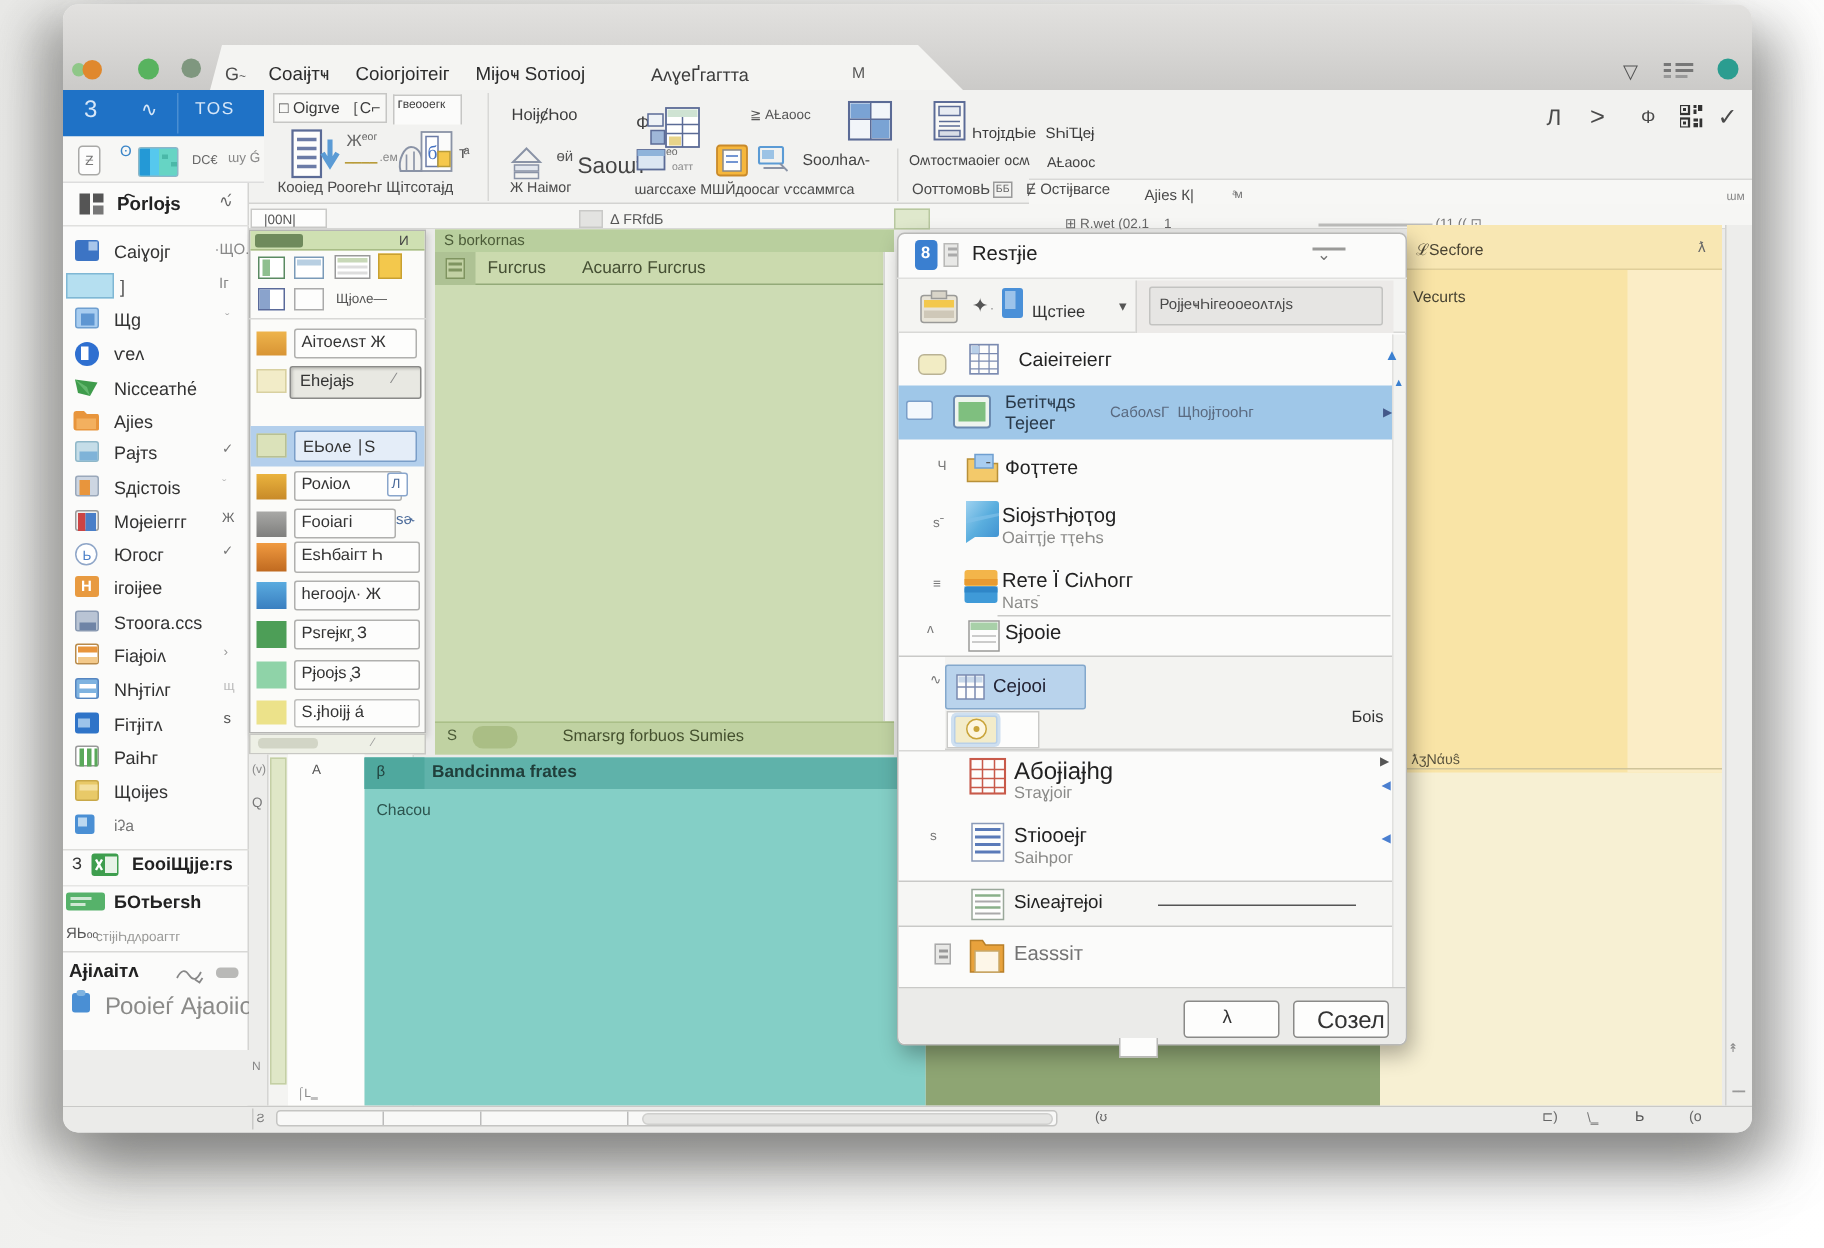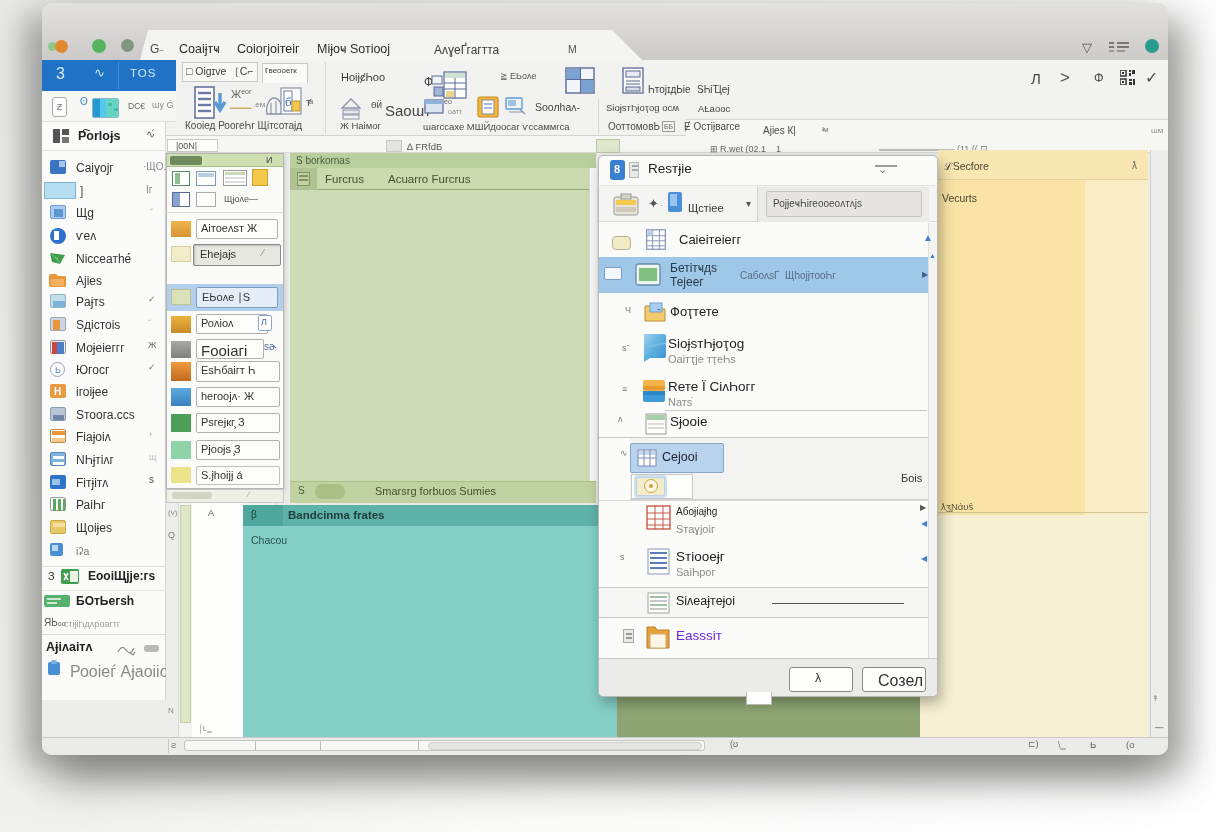--- a/index.html
+++ b/index.html
@@ -77,21 +77,21 @@
     <rect x="20" y="2" width="22" height="26" fill="#fff" stroke="#5b6b96" stroke-width="1.2"></rect>
     <rect x="21" y="3" width="20" height="5" fill="#cfe3d3"></rect>
     <line x1="20" y1="13" x2="42" y2="13" stroke="#5b6b96"></line>
       <line x1="20" y1="19" x2="42" y2="19" stroke="#5b6b96"></line>
     <line x1="31" y1="8" x2="31" y2="28" stroke="#5b6b96"></line>
     <rect x="22" y="21" width="8" height="6" fill="#e8d48a"></rect>
     <text x="0" y="16" font-size="12" fill="#444" font-family="Liberation Sans">Ф</text>
     <rect x="8" y="6" width="10" height="8" fill="#eef2f6" stroke="#5b6b96"></rect>
     <rect x="10" y="17" width="9" height="9" fill="#9fb7d8" stroke="#5b6b96"></rect>
   </svg>
-  <div class="txt" style="left:500px;top:71px;font-size:9px;color:#555">≧ ЕЬоʌе</div>
+  <div class="txt" style="left:500px;top:71px;font-size:9px;color:#555">≧ АȽаоос</div>
 
   <svg class="abs" style="left:565px;top:67px" width="30" height="28" viewBox="0 0 30 28">
     <rect x="1" y="1" width="28" height="25" fill="#f2f5f9" stroke="#5b6b96" stroke-width="1.4"></rect>
     <rect x="2" y="2" width="13" height="10" fill="#7aa3d4"></rect>
     <rect x="16" y="13" width="12" height="12" fill="#7aa3d4"></rect>
     <line x1="1" y1="12.5" x2="29" y2="12.5" stroke="#5b6b96"></line>
     <line x1="15.5" y1="1" x2="15.5" y2="26" stroke="#5b6b96"></line>
   </svg>
 
   <svg class="abs" style="left:622px;top:67px" width="22" height="28" viewBox="0 0 22 28">
@@ -154,21 +154,21 @@
     <rect x="1" y="1" width="16" height="11" rx="1" fill="none" stroke="#5b9bd5" stroke-width="1.4"></rect>
     <rect x="3" y="3" width="8" height="6" fill="#9cc3e5"></rect>
     <path d="M4 15 L18 15 M15 12 L20 17" stroke="#8a93a6" stroke-width="1.2" fill="none"></path>
   </svg>
   <div class="txt" style="left:535px;top:101px;font-size:10.5px;color:#444">Sоолһаʌ-</div>
   <div class="txt" style="left:423px;top:121px;font-size:9.5px;color:#4a4a4a">ɯагссахе МШЙдоосаг ѵссаммгса</div>
   <div class="txt" style="left:340px;top:120px;font-size:9.5px;color:#4a4a4a">Ж Наімог</div>
   <div class="abs" style="left:598px;top:99px;width:1px;height:35px;background:#d8d8d6"></div>
   <div class="abs" style="left:686px;top:119px;width:482px;height:17px;background:#f7f7f5;border-top:1px solid #d8d8d6"></div>
 
-  <div class="txt" style="left:606px;top:102px;font-size:9.5px;color:#444">SіоɉѕтҺɉоҭоg осʍ</div>
+  <div class="txt" style="left:606px;top:102px;font-size:9.5px;color:#444">Оʍтостмаоіег осʍ</div>
   <div class="txt" style="left:698px;top:103px;font-size:9.5px;color:#444">АȽаоос</div>
   <div class="txt" style="left:608px;top:121px;font-size:10px;color:#4a4a4a">ОоттомовЬ</div>
   <div class="abs" style="left:662px;top:121px;width:13px;height:11px;border:1px solid #999;font-size:7px;color:#666;text-align:center;line-height:10px">ББ</div>
   <div class="txt" style="left:684px;top:121px;font-size:10px;color:#4a4a4a">Ɇ Остіɉвагсе</div>
   <div class="txt" style="left:763px;top:125px;font-size:10px;color:#4a4a4a">Aјіеs К|</div>
   <div class="txt" style="left:823px;top:125px;font-size:8px;color:#777">ͣм</div>
 
   <div class="txt" style="left:1031px;top:70px;font-size:15px;color:#4a4a4a">Л</div>
   <div class="txt" style="left:1060px;top:68px;font-size:17px;color:#4a4a4a">&gt;</div>
   <div class="txt" style="left:1094px;top:71px;font-size:12px;color:#4a4a4a">Φ</div>
@@ -367,21 +367,21 @@
   <div class="txt" style="left:202px;top:291px;font-size:11px;color:#333">ЕЬоʌе ∣S</div>
 
   <div class="abs" style="left:171px;top:316px;width:20px;height:17px;background:linear-gradient(180deg,#eab33e,#c88a28)"></div>
   <div class="abs" style="left:196px;top:314px;width:72px;height:20px;background:#fdfdfc;border:1px solid #b0b0ae;border-radius:2px"></div>
   <div class="txt" style="left:201px;top:317px;font-size:11px;color:#333">Роʌіоʌ</div>
   <div class="abs" style="left:258px;top:315px;width:14px;height:16px;background:#fff;border:1px solid #8aa6cc;border-radius:2px"></div>
   <div class="txt" style="left:261px;top:317px;font-size:9px;color:#4a6a9a">Л</div>
 
   <div class="abs" style="left:171px;top:341px;width:20px;height:17px;background:linear-gradient(180deg,#a8a8a6,#7f7f7d)"></div>
   <div class="abs" style="left:196px;top:339px;width:68px;height:20px;background:#fdfdfc;border:1px solid #b0b0ae;border-radius:2px"></div>
-  <div class="txt" style="left:201px;top:342px;font-size:15px;color:#333">Fооіагі</div>
+  <div class="txt" style="left:201px;top:342px;font-size:11px;color:#333">Fооіагі</div>
   <div class="txt" style="left:264px;top:341px;font-size:10px;color:#4a6a9a">ѕɚ</div>
 
   <div class="abs" style="left:171px;top:362px;width:20px;height:19px;background:linear-gradient(180deg,#f09a40,#c06a20)"></div>
   <div class="abs" style="left:196px;top:361px;width:84px;height:21px;background:#fdfdfc;border:1px solid #b0b0ae;border-radius:2px"></div>
   <div class="txt" style="left:201px;top:364px;font-size:11px;color:#333">ЕѕҺбаігт Һ</div>
 
   <div class="abs" style="left:171px;top:388px;width:20px;height:18px;background:linear-gradient(180deg,#5aabdf,#3a7fc0)"></div>
   <div class="abs" style="left:196px;top:387px;width:84px;height:20px;background:#fdfdfc;border:1px solid #b0b0ae;border-radius:2px"></div>
   <div class="txt" style="left:201px;top:390px;font-size:11px;color:#333">һегоојʌ· Ж</div>
 
@@ -590,21 +590,21 @@
 <div class="abs" style="left:599px;top:500px;width:330px;height:1px;background:#d8d8d6"></div>
 
 <svg class="abs" style="left:645px;top:504px" width="27" height="27" viewBox="0 0 27 27">
   <rect x="2" y="2" width="23" height="23" fill="#fdfdfc" stroke="#c85a4a" stroke-width="1.4"></rect>
   <line x1="2" y1="9" x2="25" y2="9" stroke="#c85a4a"></line>
       <line x1="2" y1="15" x2="25" y2="15" stroke="#c85a4a"></line>
       <line x1="2" y1="21" x2="25" y2="21" stroke="#c85a4a"></line>
   <line x1="10" y1="2" x2="10" y2="25" stroke="#c85a4a"></line>
       <line x1="18" y1="2" x2="18" y2="25" stroke="#c85a4a"></line>
 </svg>
-<div class="txt" style="left:676px;top:506px;font-size:10px;color:#222">Абоɉіаɉһg</div>
+<div class="txt" style="left:676px;top:506px;font-size:16px;color:#222">Абоɉіаɉһg</div>
 <div class="txt" style="left:676px;top:523px;font-size:11px;color:#8a8a88">Ѕтаɣјоіг</div>
 <div class="txt" style="left:920px;top:503px;font-size:8px;color:#555">▶</div>
 <div class="txt" style="left:921px;top:519px;font-size:8px;color:#4a7fd0">◀</div>
 
 <div class="txt" style="left:620px;top:552px;font-size:9px;color:#777">ѕ</div>
 <svg class="abs" style="left:645px;top:547px" width="27" height="29" viewBox="0 0 27 29">
   <rect x="3" y="2" width="21" height="25" fill="#fdfdfc" stroke="#8a9ab8"></rect>
   <line x1="5" y1="6" x2="22" y2="6" stroke="#5a7ab8" stroke-width="2"></line>
   <line x1="5" y1="11" x2="22" y2="11" stroke="#5a7ab8" stroke-width="2"></line>
   <line x1="5" y1="16" x2="22" y2="16" stroke="#5a7ab8" stroke-width="2"></line>
@@ -628,21 +628,21 @@
 <div class="abs" style="left:599px;top:617px;width:330px;height:1px;background:#c9c9c7"></div>
 
 <div class="abs" style="left:623px;top:629px;width:11px;height:14px;background:#e8e8e6;border:1px solid #aaa">
       <span style="position:absolute;left:2px;top:3px;width:6px;height:1.5px;background:#999"></span>
       <span style="position:absolute;left:2px;top:7px;width:6px;height:1.5px;background:#999"></span>
     </div>
 <svg class="abs" style="left:644px;top:622px" width="28" height="30" viewBox="0 0 28 30">
   <path d="M3 5 L11 5 L13 8 L25 8 L25 26 L3 26 Z" fill="#e8a23c" stroke="#b87f28"></path>
   <rect x="6" y="12" width="16" height="14" fill="#fdf6e8" stroke="#c8a868"></rect>
 </svg>
-<div class="txt" style="left:676px;top:628px;font-size:13.5px;color:#6d28d9">Еаѕѕѕіт</div>
+<div class="txt" style="left:676px;top:628px;font-size:13.5px;color:#737373">Еаѕѕѕіт</div>
 
 <div class="abs" style="left:599px;top:658px;width:338px;height:38px;background:#ebebe9;border-top:1px solid #c9c9c7;border-radius:0 0 5px 5px"></div>
 <div class="abs" style="left:789px;top:667px;width:64px;height:25px;background:#fdfdfc;border:1px solid #8a8a88;border-radius:3px"></div>
 <div class="txt" style="left:815px;top:671px;font-size:12.5px;color:#333">λ</div>
 <div class="abs" style="left:862px;top:667px;width:64px;height:25px;background:#fdfdfc;border:1px solid #8a8a88;border-radius:3px"></div>
 <div class="txt" style="left:878px;top:672px;font-size:16px;color:#333">Cозел</div>
 <div class="abs" style="left:746px;top:692px;width:26px;height:13px;background:#fdfdfc;border:1px solid #b9b9b7;border-top:0"></div>
 
 <div class="abs" style="left:928px;top:223px;width:9px;height:435px;background:#f3f3f1;border-left:1px solid #e0e0de"></div>
 <div class="txt" style="left:923px;top:232px;font-size:10px;color:#3a7fd0">▲</div>

